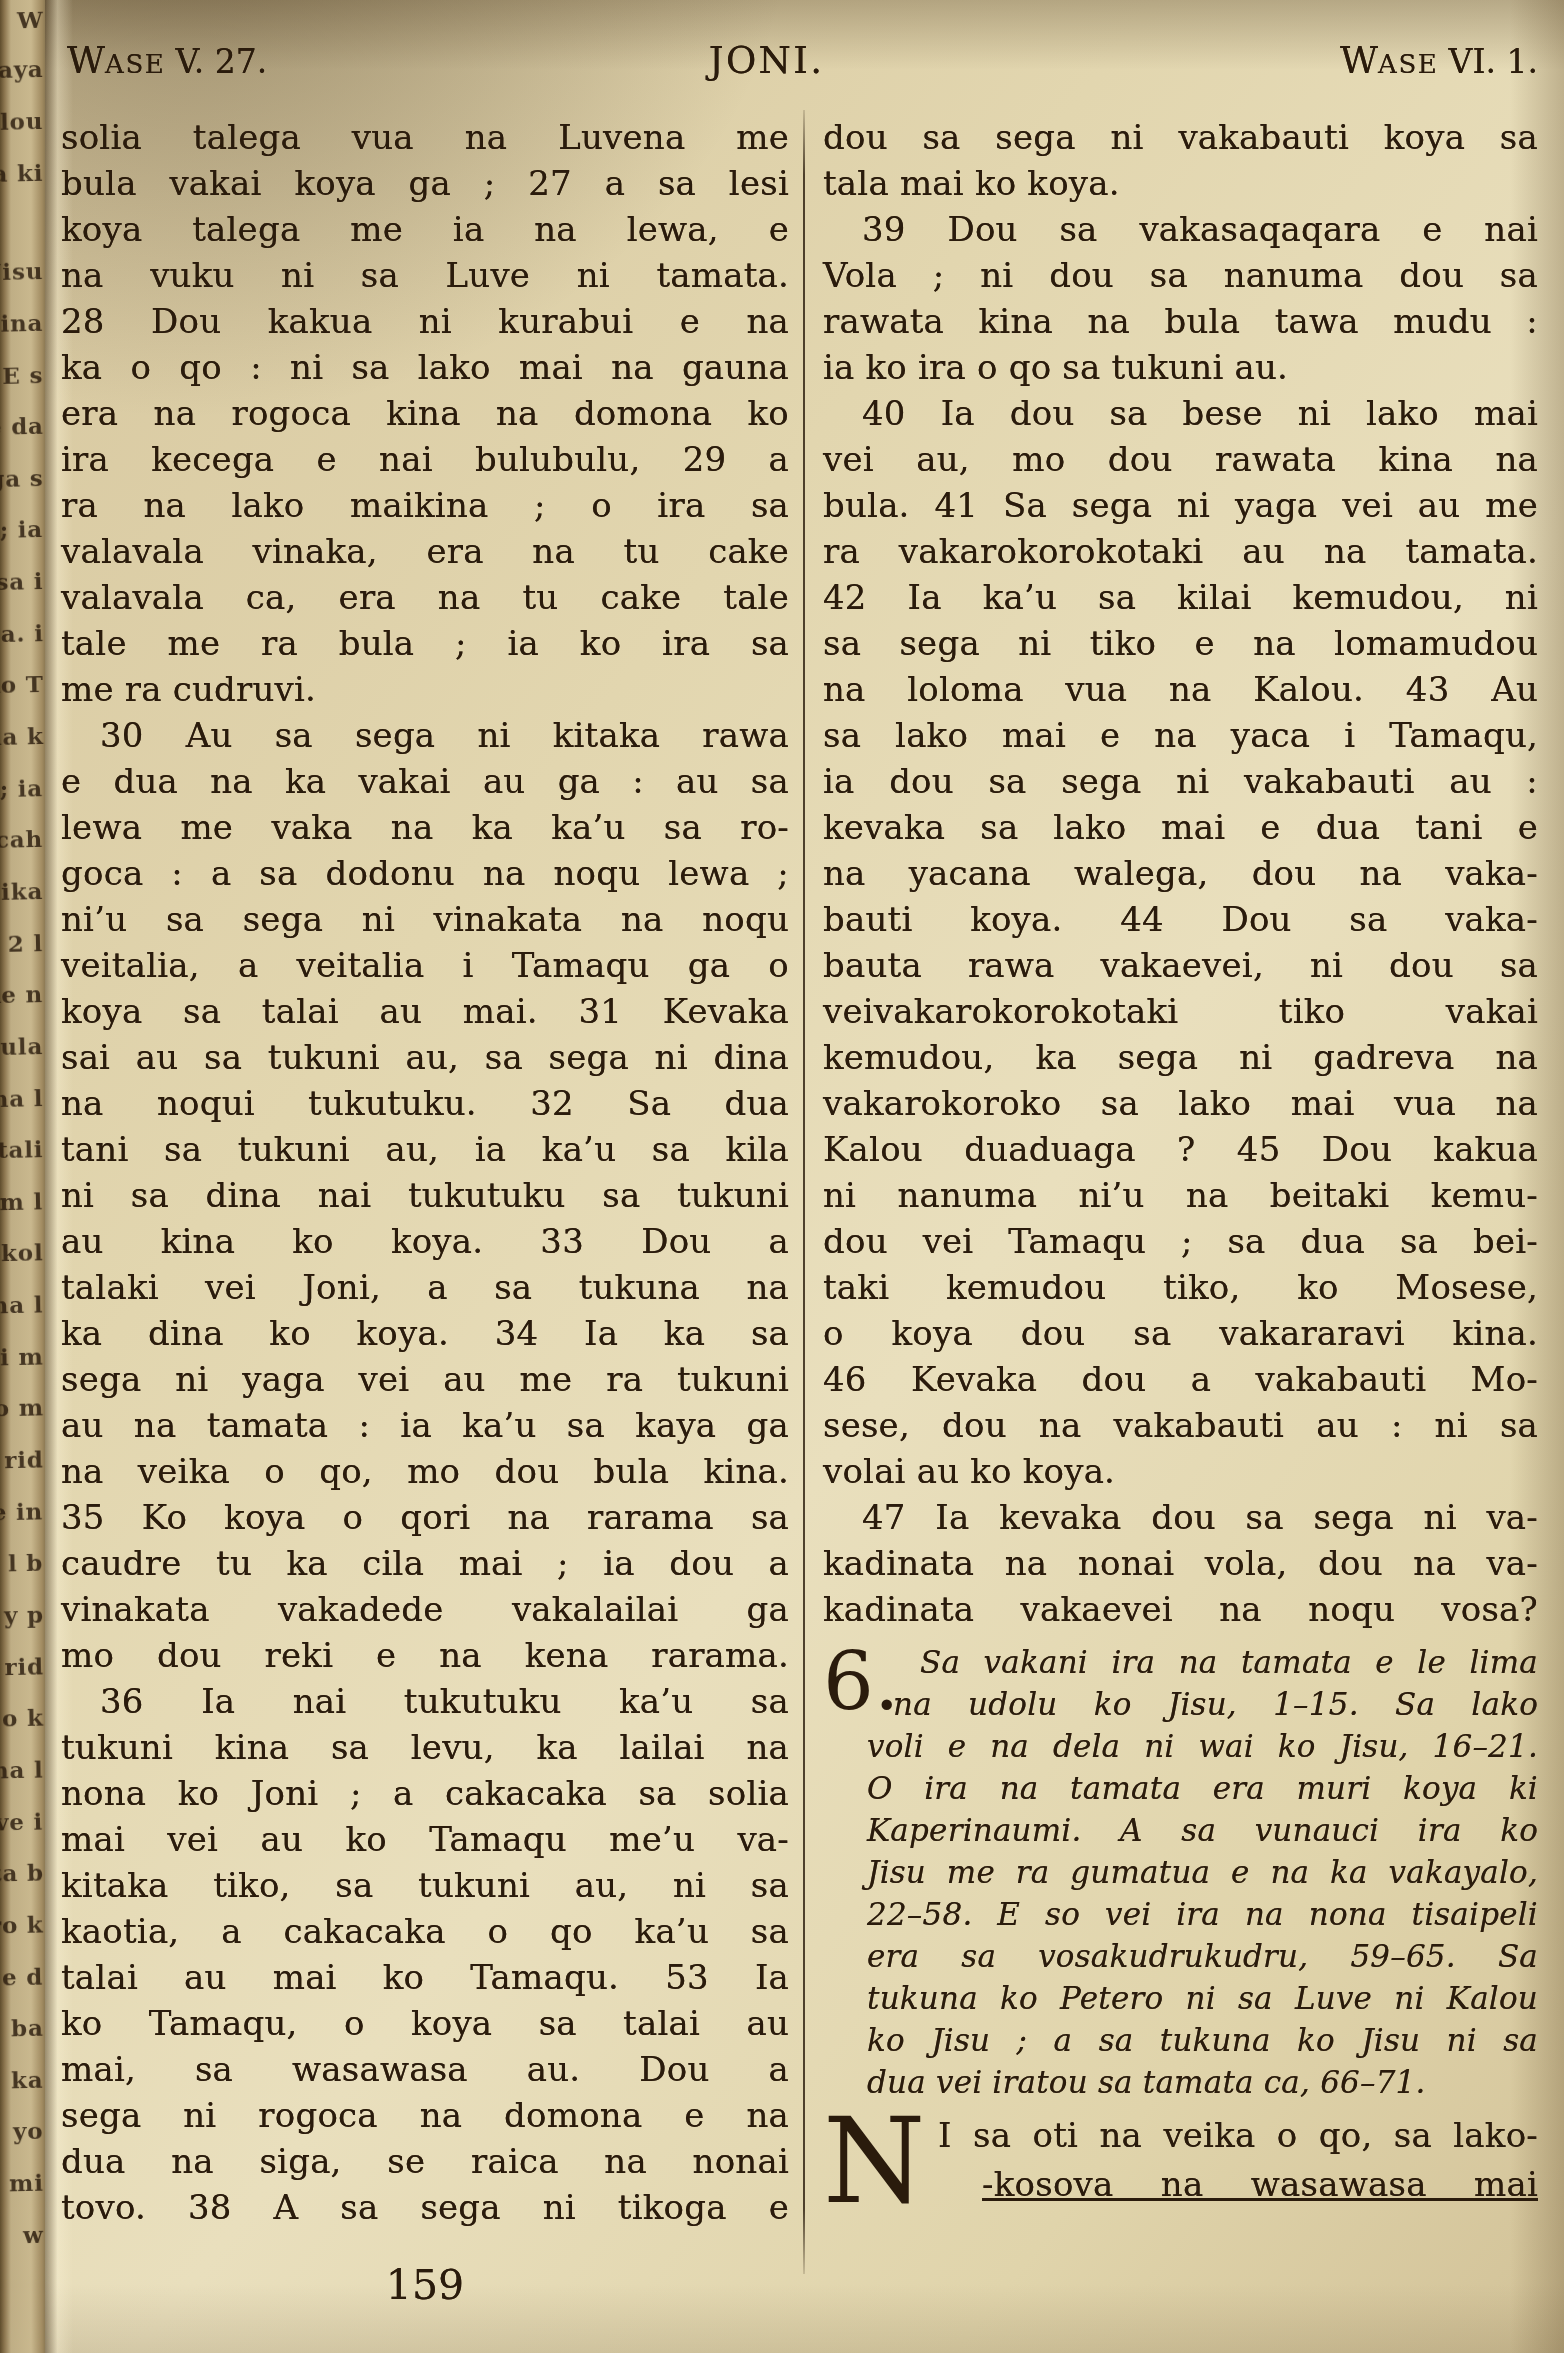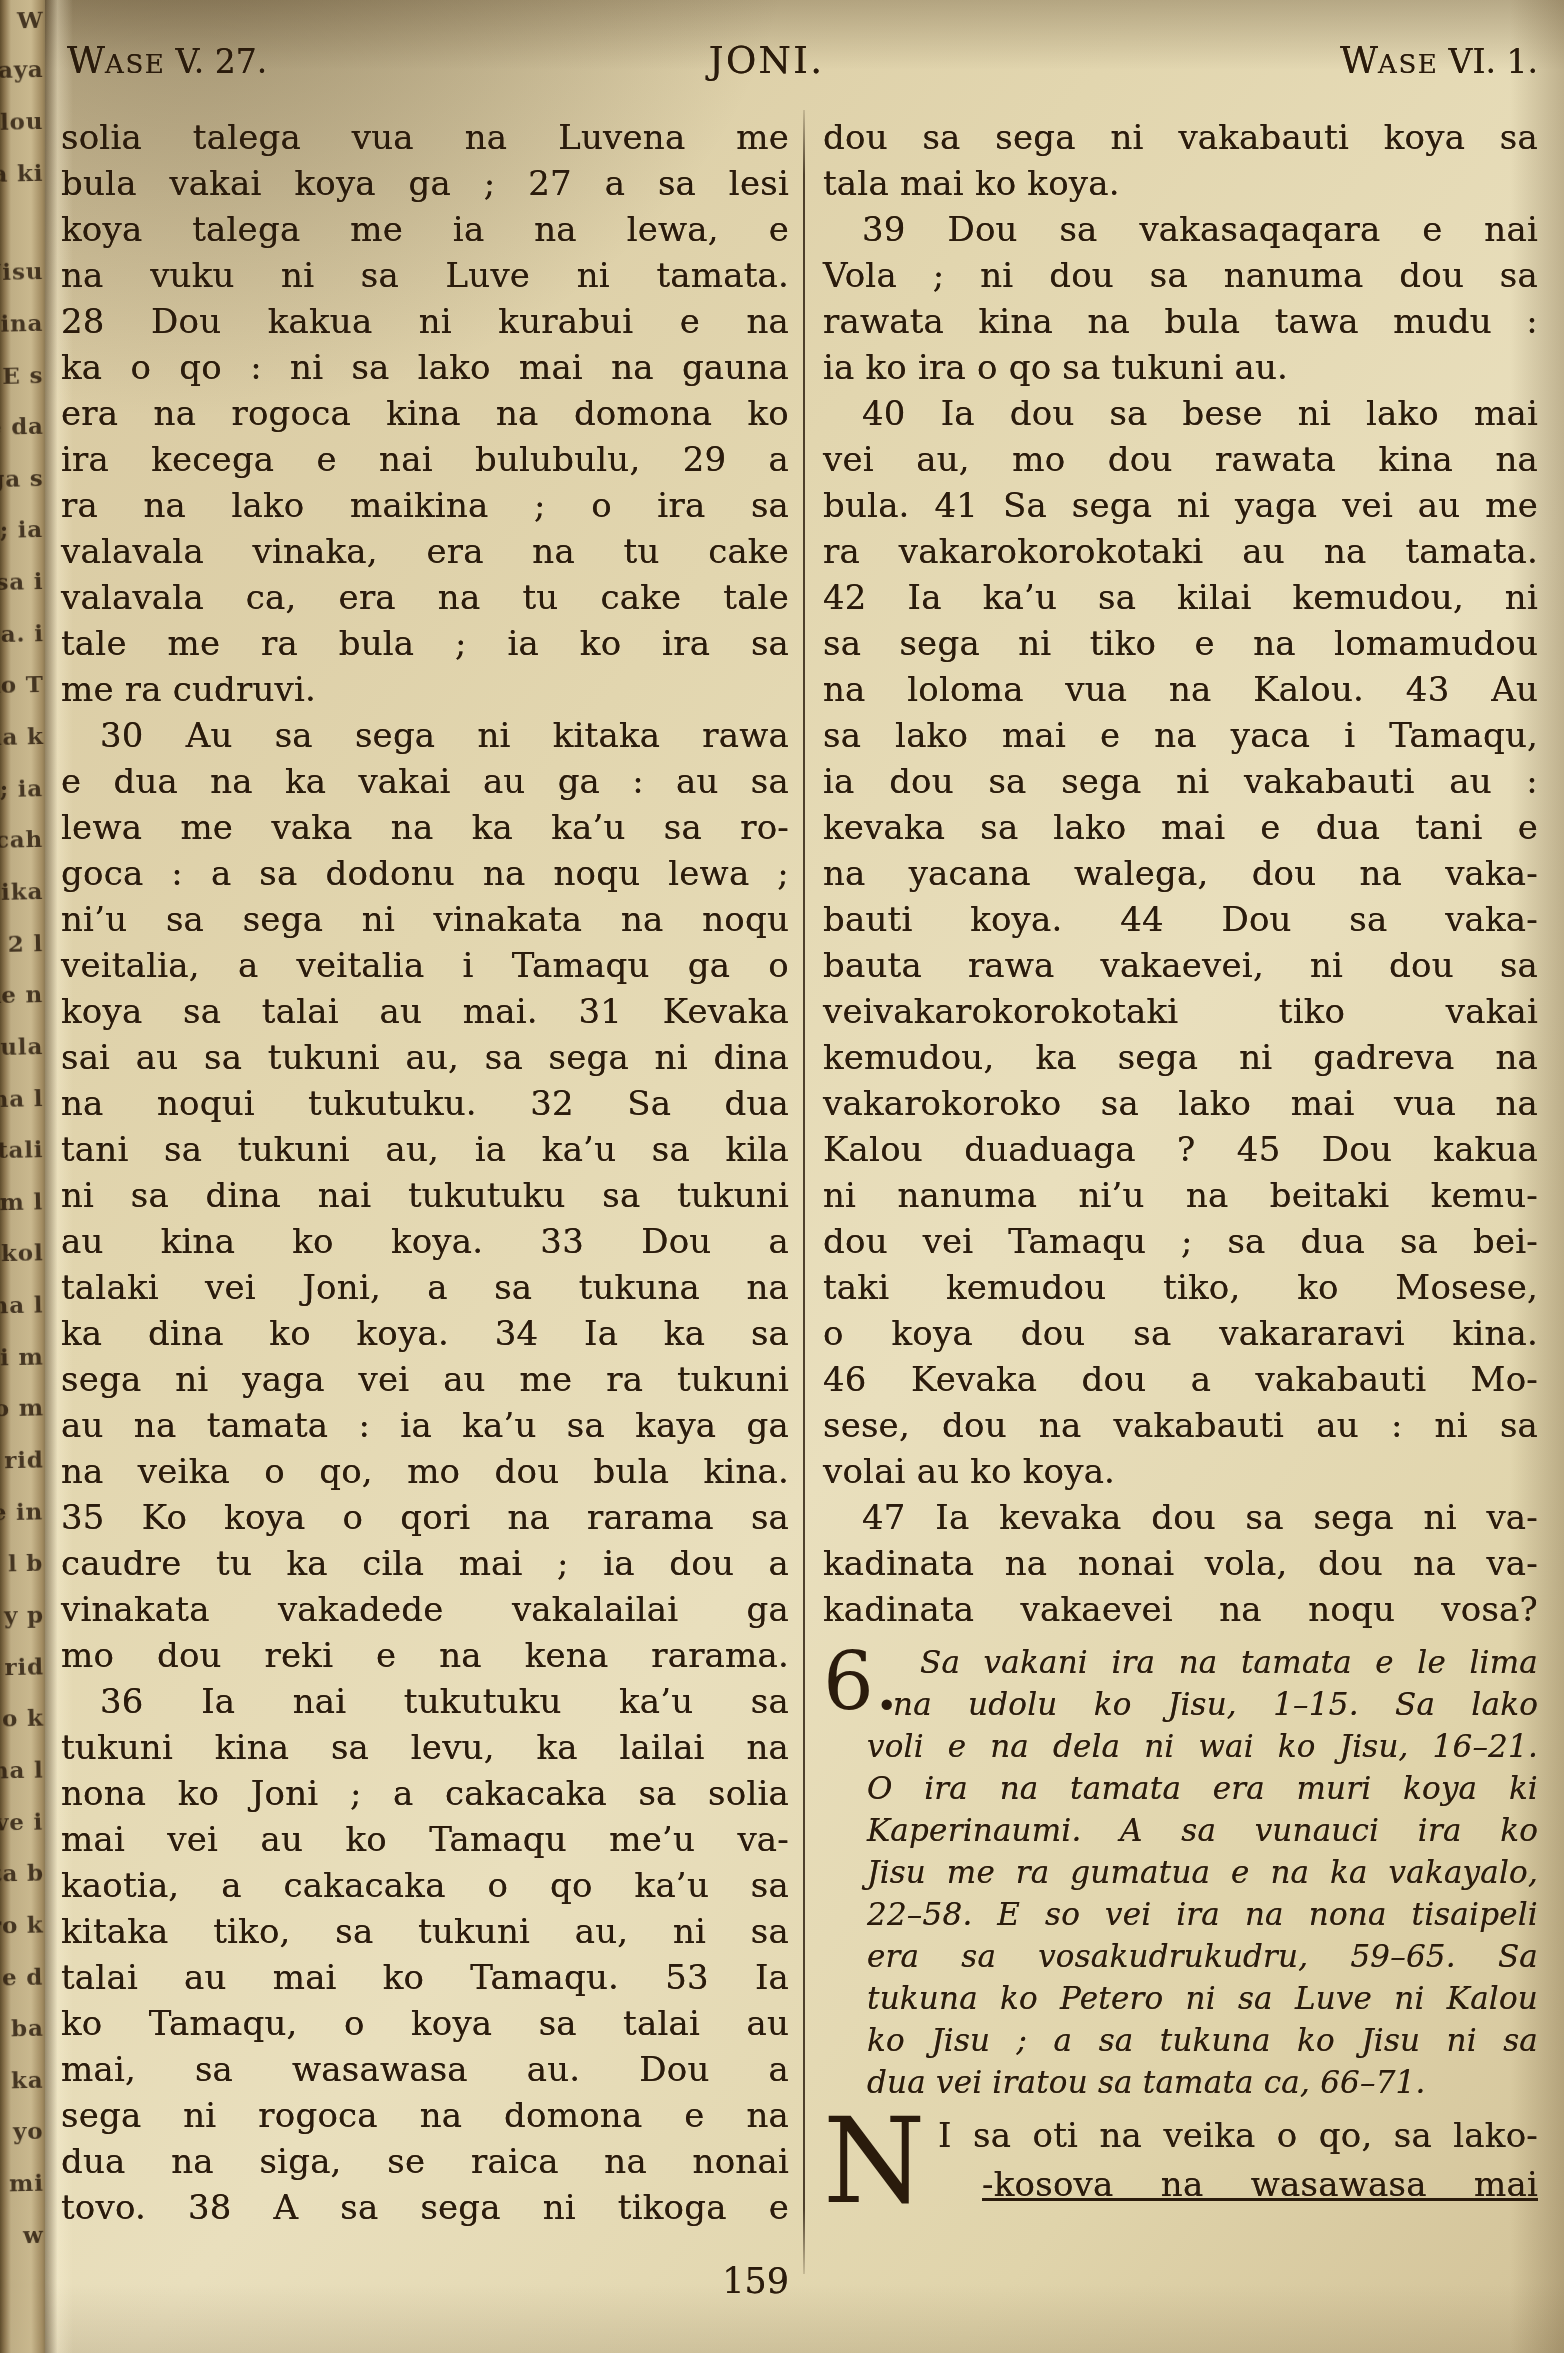--- a/index.html
+++ b/index.html
@@ -43,21 +43,21 @@
     position:absolute;left:803px;top:110px;width:2.3px;height:2164px;
     background:linear-gradient(to bottom,rgba(40,26,10,.15),rgba(40,26,10,.8) 3%,rgba(40,26,10,.8) 97%,rgba(40,26,10,.15));
   }
   .summary{margin-top:9.4px;padding-left:44px;font-style:italic;font-size:31px;line-height:42px;}
   .summary .line{text-shadow:0 0 0.4px rgba(40,24,8,.7);}
   .summary .line:first-of-type{text-indent:27px;}
   .six{float:left;margin-left:-44px;width:70px;font-size:80px;line-height:81px;font-style:normal;}
   .chapter{margin-top:7.8px;font-size:34px;line-height:49px;}
   .dropN{float:left;font-size:117px;line-height:89px;margin:6.3px 12.5px 0 0;}
   .chapter .line:nth-of-type(2){text-indent:44px;text-decoration:underline;}
-  .pagenum{position:absolute;left:61px;top:2261px;width:728px;text-align:right;font-size:35px;text-shadow:0 0 0.5px rgba(40,24,8,.8);}
+  .pagenum{position:absolute;left:61px;top:2261px;width:728px;text-align:center;font-size:41px;text-shadow:0 0 0.5px rgba(40,24,8,.8);}
 </style>
 </head>
 <body>
 
 <div class="page">
 
   <div class="facing-edge">
       <span class="frag" style="top: 6.3px;">W</span>
       <span class="frag" style="top: 56px;">sa kaya</span>
       <span class="frag" style="top: 108px;">a Kalou</span>
@@ -144,22 +144,22 @@
       <div class="line">au na tamata : ia ka’u sa kaya ga</div>
       <div class="line">na veika o qo, mo dou bula kina.</div>
       <div class="line">35 Ko koya o qori na rarama sa</div>
       <div class="line">caudre tu ka cila mai ; ia dou a</div>
       <div class="line">vinakata vakadede vakalailai ga</div>
       <div class="line">mo dou reki e na kena rarama.</div>
       <div class="line indent">36 Ia nai tukutuku ka’u sa</div>
       <div class="line">tukuni kina sa levu, ka lailai na</div>
       <div class="line">nona ko Joni ; a cakacaka sa solia</div>
       <div class="line">mai vei au ko Tamaqu me’u va-</div>
+      <div class="line">kitaka tiko, sa tukuni au, ni sa</div>
       <div class="line">kaotia, a cakacaka o qo ka’u sa</div>
-      <div class="line">kitaka tiko, sa tukuni au, ni sa</div>
       <div class="line">talai au mai ko Tamaqu. 53 Ia</div>
       <div class="line">ko Tamaqu, o koya sa talai au</div>
       <div class="line">mai, sa wasawasa au. Dou a</div>
       <div class="line">sega ni rogoca na domona e na</div>
       <div class="line">dua na siga, se raica na nonai</div>
       <div class="line">tovo. 38 A sa sega ni tikoga e</div>
     </div>
 
   <div class="col col-right">
     <div>

